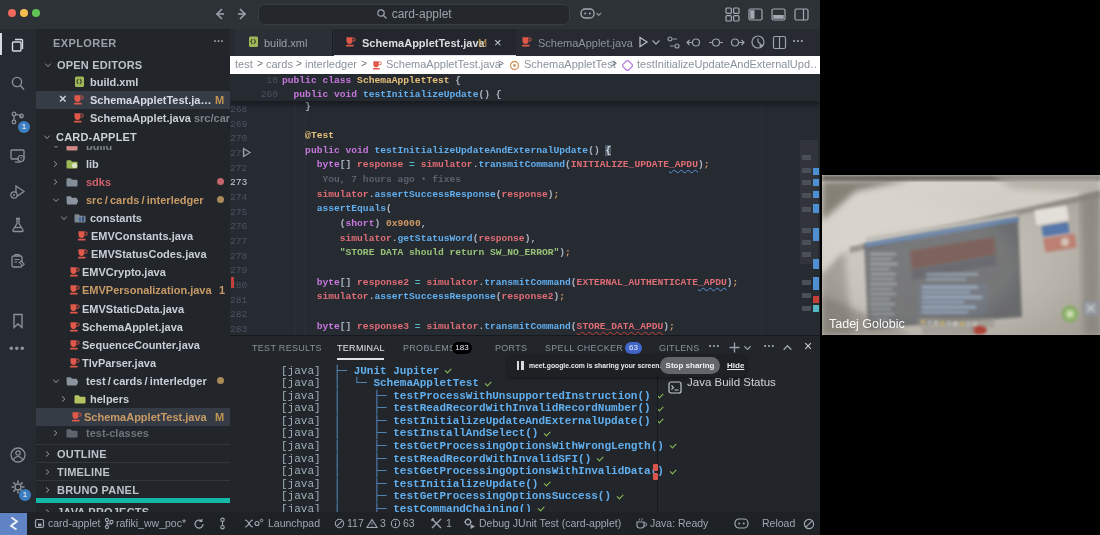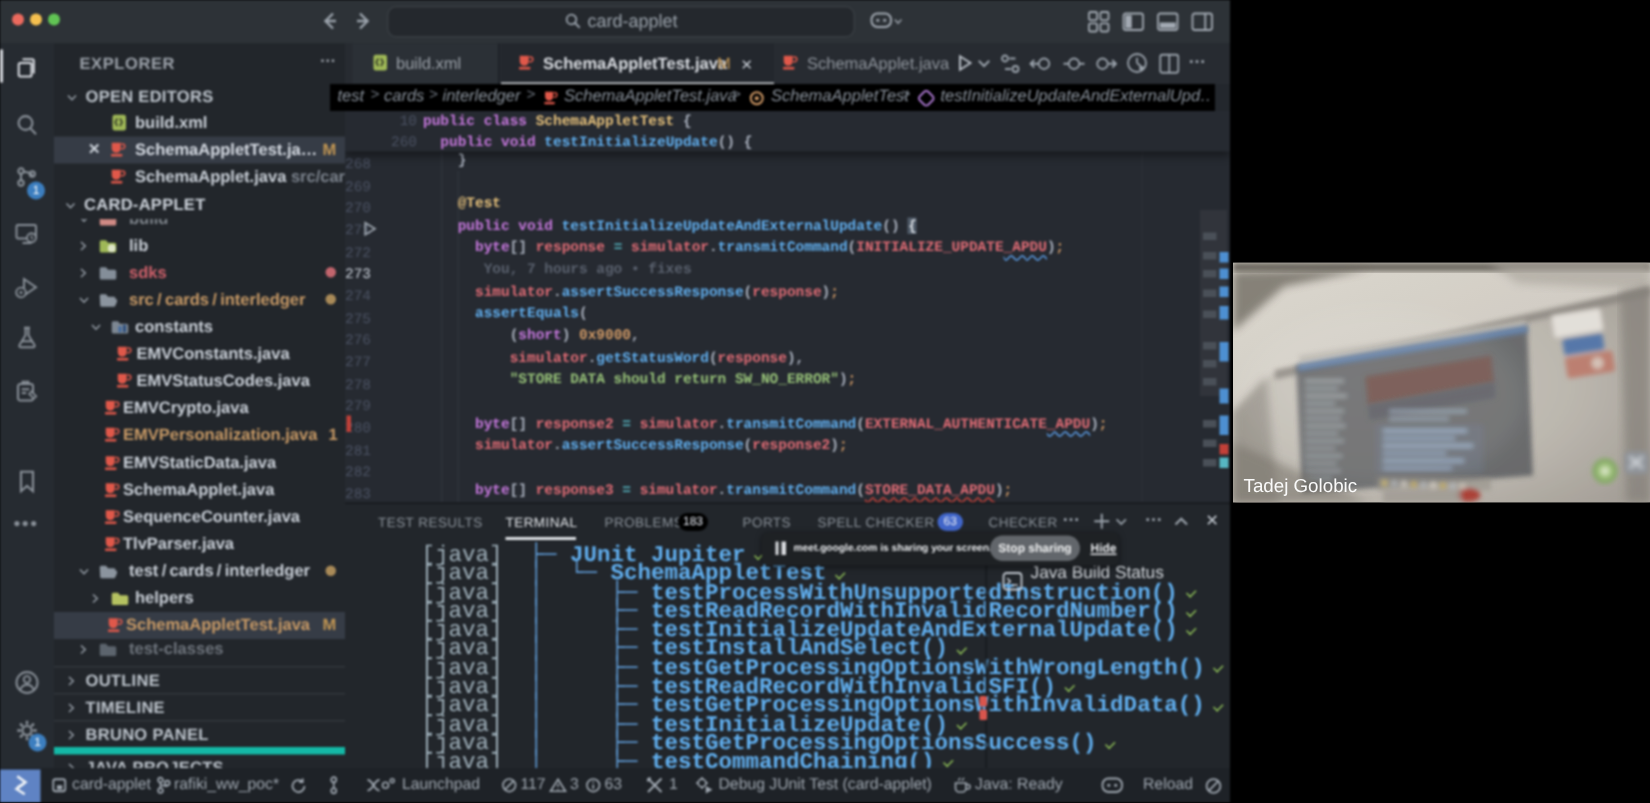--- a/index.html
+++ b/index.html
@@ -16,21 +16,21 @@
   .badge { position:absolute; width:12px; height:12px; border-radius:50%; background:#3c7ebf; color:#fff; font-size:8px; text-align:center; line-height:12px; }
   
   #sidebar { position:absolute; left:36px; top:29px; width:194px; height:483px; background:#22262b; color:#c3c9d1; font-size:12px; }
   .srow { position:absolute; left:0; width:194px; height:18px; white-space:nowrap;text-align:center; }
   .srow .txt { position:absolute; top:3px; font-size:11px; font-weight:bold; }
   .shead { font-weight:bold; font-size:11px; color:#bcc3cb; letter-spacing:.2px; }
   .chev { position:absolute; top:5px; width:8px; height:8px; }
   .dot { position:absolute; width:7px; height:7px; border-radius:50%; top:5px; left:182px; }
   
   #tabbar { position:absolute; left:230px; top:29px; width:590px; height:27px; background:#272b31; }
-  #breadcrumbs { position:absolute; left:220px; top:56px; width:590px; height:18px; background:#000000; color:#8a929c; font-size:11px;font-style:italic; }
+  #breadcrumbs { position:absolute; left:230px; top:56px; width:590px; height:18px; background:#ffffff; color:#8a929c; font-size:11px; }
   #codearea { position:absolute; left:230px; top:74px; width:590px; height:261px; background:#262a31; overflow:hidden; }
   pre, .mono { font-family:"Liberation Mono", monospace; }
   .kw{color:#c678dd}.fn{color:#61afef}.vr{color:#e06c75}.num{color:#d19a66}.str{color:#98c379}
   .ann{color:#e5c07b}.pun{color:#abb2bf}.op{color:#56b6c2}.cls{color:#e5c07b}.blame{color:#5a616e}
   .sqb{text-decoration:underline wavy #5693d8 1px;text-underline-offset:2px}
   .sqr{text-decoration:underline wavy #c24038 1px;text-underline-offset:2px}
   .mmg{position:absolute;left:572px;width:9px;height:5px;background:#4a5058}
   .ovb{position:absolute;left:583px;width:6px;background:#4d8fd1}
   .ptab{position:absolute;top:7px;font-size:9px;letter-spacing:.3px;color:#8a9199}
   .tr{color:#5f9bd6} .tn{color:#61afef;font-weight:bold}
@@ -500,34 +500,34 @@
   </div>
   <div id="panel">
     <div class="ptab" style="left:22px">TEST RESULTS</div>
     <div class="ptab" style="left:107px;color:#e3e6ea">TERMINAL</div>
     <div class="abs" style="left:107px;top:22px;width:47px;height:1.5px;background:#dfe2e6"></div>
     <div class="ptab" style="left:173px">PROBLEMS</div>
     <div class="abs" style="left:222px;top:6px;width:20px;height:12px;border-radius:7px;background:#000000;color:#e8ecf5;font-size:8px;text-align:center;line-height:12px">183</div>
     <div class="ptab" style="left:265px">PORTS</div>
     <div class="ptab" style="left:315px">SPELL CHECKER</div>
     <div class="abs" style="left:395px;top:6px;width:17px;height:12px;border-radius:7px;background:#4166c9;color:#e8ecf5;font-size:8px;text-align:center;line-height:12px">63</div>
-    <div class="ptab" style="left:429px">CHECKER</div>
+    <div class="ptab" style="left:429px">GITLENS</div>
     <span class="abs" style="left:478px;top:0px;font-size:12px;color:#9aa2ab;font-weight:bold;letter-spacing:1px">…</span>
     <svg class="abs" style="left:498px;top:5px" width="13" height="13" viewBox="0 0 13 13">
         <path d="M6.5 1.5 V11.5 M1.5 6.5 H11.5" stroke="#9aa2ab" stroke-width="1.3"></path>
       </svg>
     <svg class="abs" style="left:513px;top:8px" width="9" height="8" viewBox="0 0 10 9">
         <path d="M1.5 2.5 L5 6 L8.5 2.5" stroke="#9aa2ab" stroke-width="1.3" fill="none"></path>
       </svg>
     <span class="abs" style="left:533px;top:0px;font-size:12px;color:#9aa2ab;font-weight:bold;letter-spacing:1px">…</span>
     <svg class="abs" style="left:552px;top:7px" width="11" height="10" viewBox="0 0 10 9">
         <path d="M1.5 6 L5 2.5 L8.5 6" stroke="#9aa2ab" stroke-width="1.3" fill="none"></path>
       </svg>
     <span class="abs" style="left:574px;top:2px;font-size:14px;color:#c9cfd7">×</span>
-    <div id="term" style="position:absolute;left:51px;top:28.7px;font-family:'Liberation Mono',monospace;font-size:15px;line-height:12.55px;white-space:pre;color:#9fb0ba">[java]  <span class="tr">├─ <b class="tn">JUnit Jupiter</b></span><i class="ck"></i>
+    <div id="term" style="position:absolute;left:51px;top:28.7px;font-family:'Liberation Mono',monospace;font-size:11px;line-height:12.55px;white-space:pre;color:#9fb0ba">[java]  <span class="tr">├─ <b class="tn">JUnit Jupiter</b></span><i class="ck"></i>
 [java]  <span class="tr">│  └─ <b class="tn">SchemaAppletTest</b></span><i class="ck"></i>
 [java]  <span class="tr">│     ├─ <b class="tn">testProcessWithUnsupportedInstruction()</b></span><i class="ck"></i>
 [java]  <span class="tr">│     ├─ <b class="tn">testReadRecordWithInvalidRecordNumber()</b></span><i class="ck"></i>
 [java]  <span class="tr">│     ├─ <b class="tn">testInitializeUpdateAndExternalUpdate()</b></span><i class="ck"></i>
 [java]  <span class="tr">│     ├─ <b class="tn">testInstallAndSelect()</b></span><i class="ck"></i>
 [java]  <span class="tr">│     ├─ <b class="tn">testGetProcessingOptionsWithWrongLength()</b></span><i class="ck"></i>
 [java]  <span class="tr">│     ├─ <b class="tn">testReadRecordWithInvalidSFI()</b></span><i class="ck"></i>
 [java]  <span class="tr">│     ├─ <b class="tn">testGetProcessingOptionsWithInvalidData()</b></span><i class="ck"></i>
 [java]  <span class="tr">│     ├─ <b class="tn">testInitializeUpdate()</b></span><i class="ck"></i>
 [java]  <span class="tr">│     ├─ <b class="tn">testGetProcessingOptionsSuccess()</b></span><i class="ck"></i>

